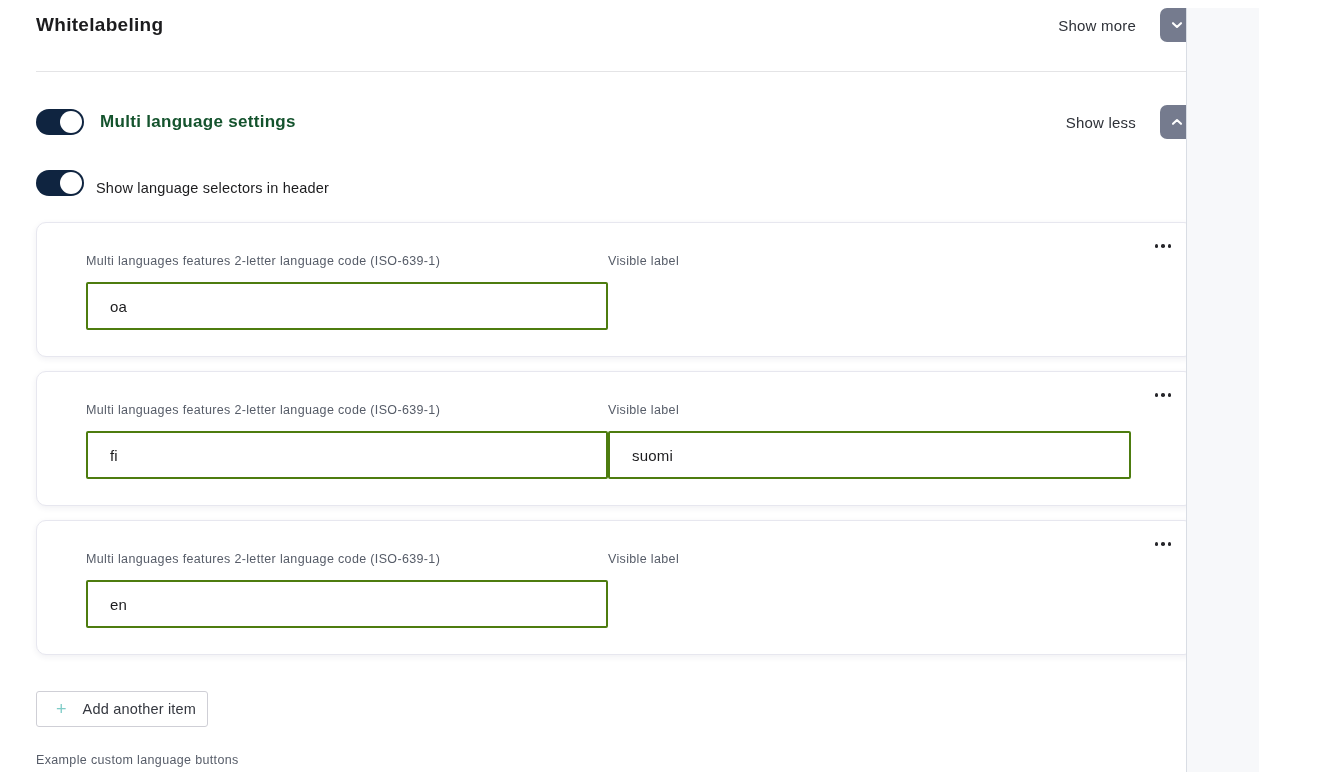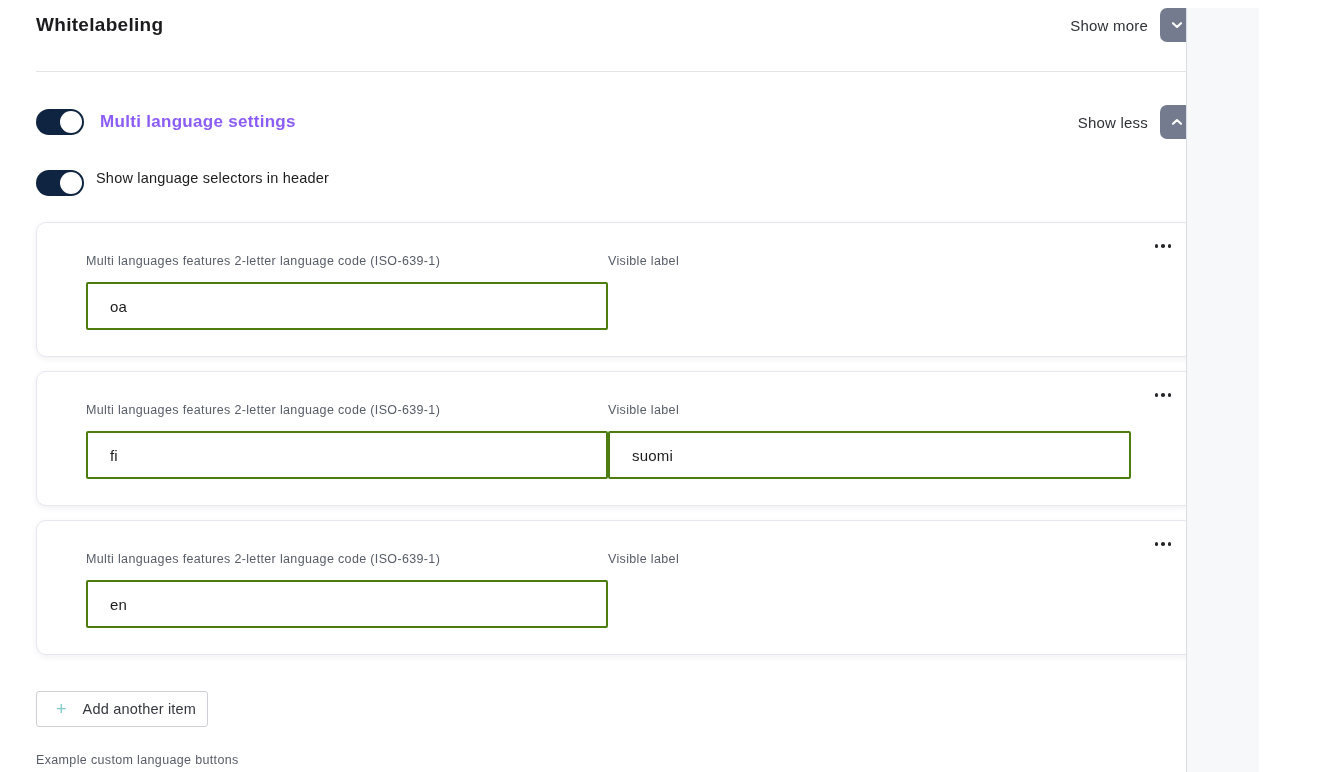--- a/index.html
+++ b/index.html
@@ -26,33 +26,33 @@
     padding-left: 36px;
     width: 1219px; 
   }
   .row {
     display: flex;
     align-items: center;
     justify-content: space-between;
     width: 1158px;
   }
   .row-left { display: flex; align-items: center; }
-  .row-right { display: flex; align-items: center; gap: 12px; }
+  .row-right { display: flex; align-items: center; gap: 24px; }
 
   .header-row { margin-top: 8px; height: 34px; }
   .page-title { font-size: 19px; font-weight: 700; letter-spacing: 0.3px; color: #1c1c1e; }
 
   .divider {
     margin-top: 29px;
     width: 1158px; height: 1px;
     background: #e4e4e6;
   }
 
   .ml-row { margin-top: 33px; height: 34px; }
-  .section-title { font-size: 17px; font-weight: 700; letter-spacing: 0.3px; color: #8b5cf6; margin-left: 16px; }
+  .section-title { font-size: 17px; font-weight: 700; letter-spacing: 0.3px; color: #14532d; margin-left: 16px; }
   .showmore-label { font-size: 15px; color: #2e3138; letter-spacing: 0.2px; }
 
   .chev-btn {
     width: 34px; height: 34px;
     border: none;
     border-radius: 7px;
     background: #757b8e;
     display: flex; align-items: center; justify-content: center;
     cursor: pointer;
   }
@@ -66,21 +66,21 @@
     cursor: pointer;
   }
   .toggle .knob {
     position: absolute;
     top: 2px; right: 2px;
     width: 22px; height: 22px;
     border-radius: 50%;
     background: #ffffff;
   }
 
-  .sub-toggle-row { margin-top: 31px; height: 26px; display: flex; align-items: flex-start; }
+  .sub-toggle-row { margin-top: 31px; height: 26px; display: flex; align-items: flex-end; }
   .sub-toggle-label { font-size: 14.5px; color: #1c1c1e; letter-spacing: 0.2px; margin-left: 12px; }
 
   .card {
     position: relative;
     width: 1158px; height: 135px;
     background: #ffffff;
     border: 1px solid #e7e7ef;
     border-radius: 10px;
     box-shadow: 0 2px 6px rgba(40, 40, 80, 0.07);
     padding: 32px 49px 0 49px;

